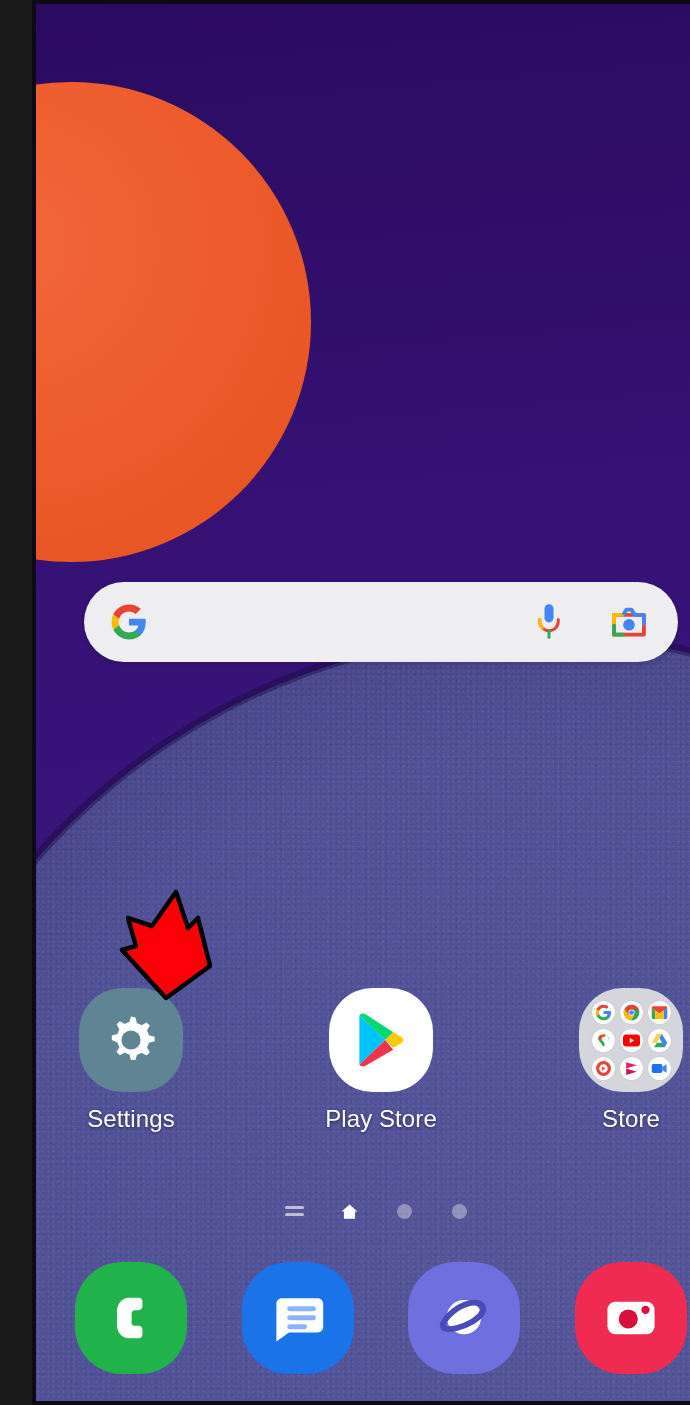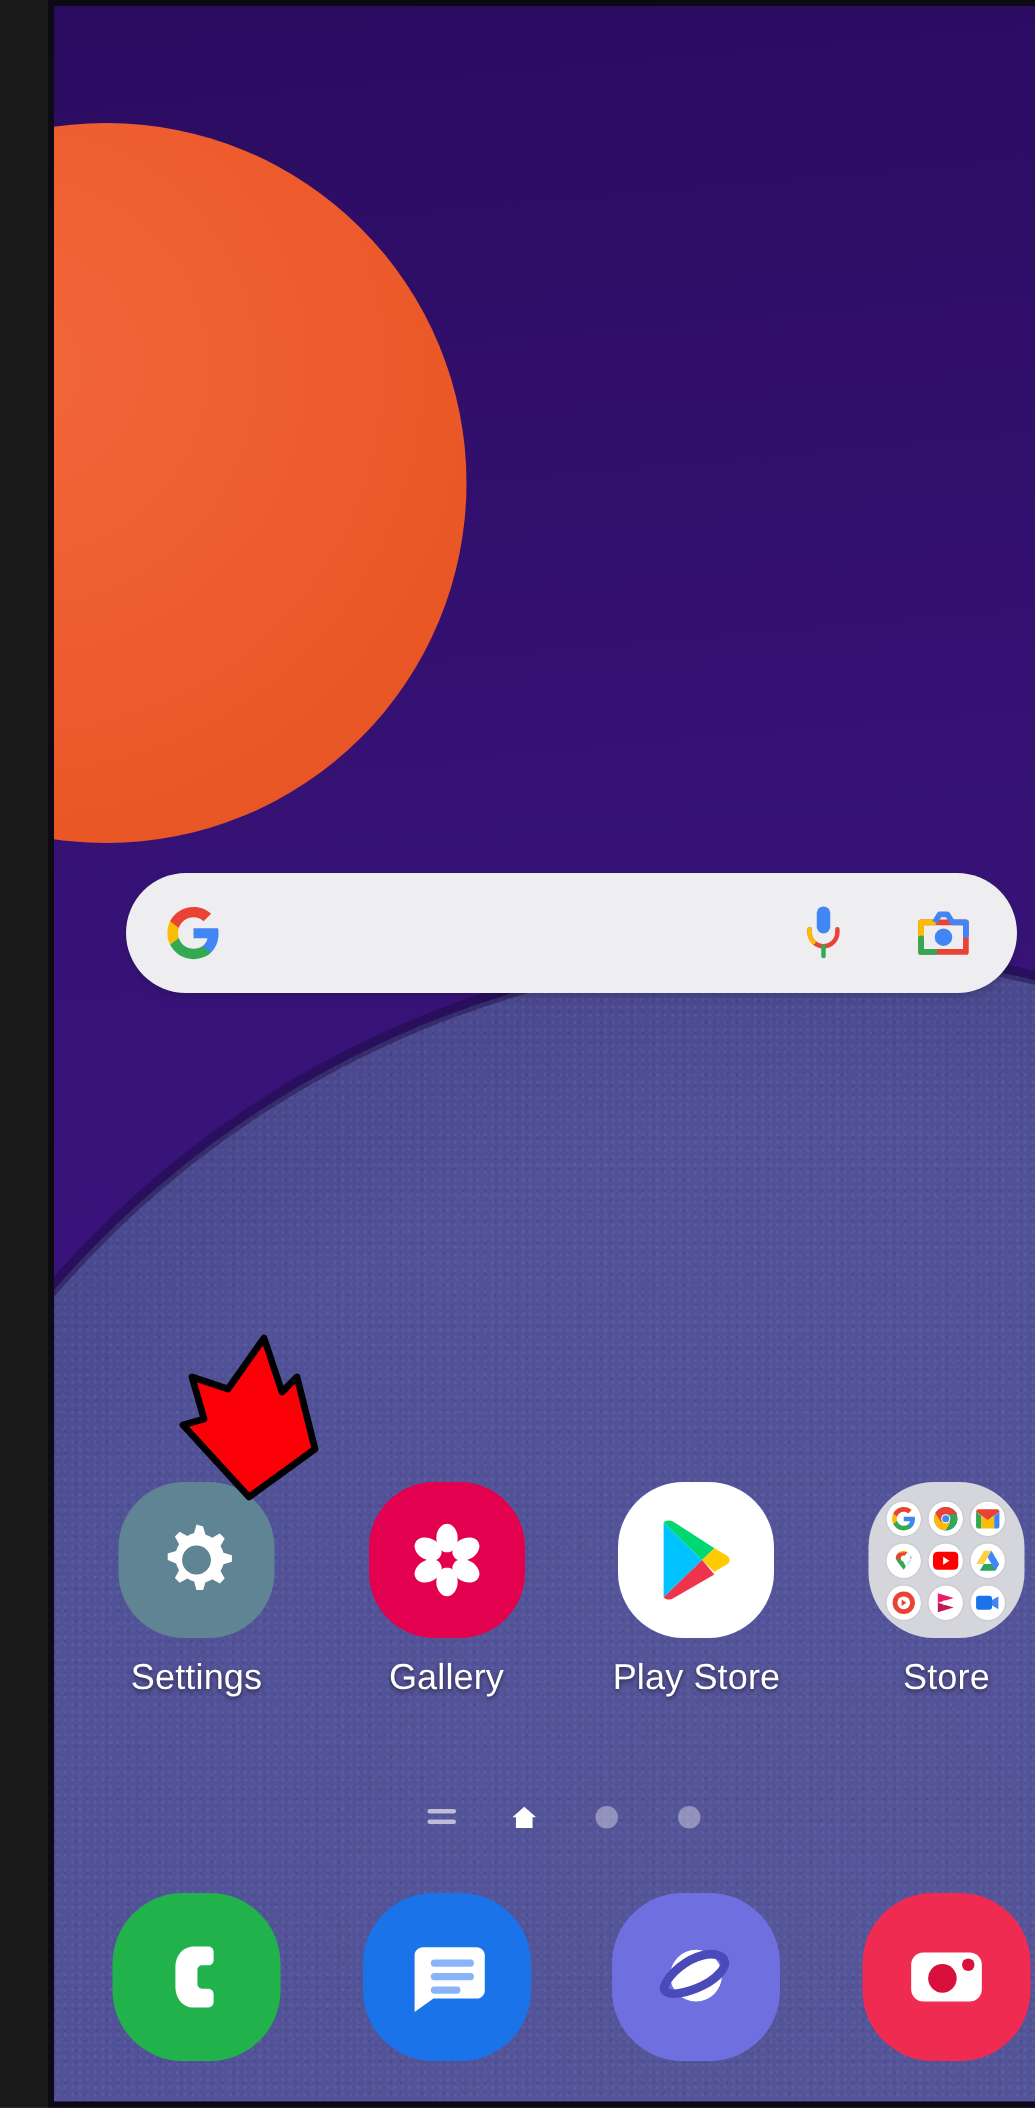--- a/index.html
+++ b/index.html
@@ -275,38 +275,20 @@
         <div class="squircle" style="background:#5f8494">
           <svg viewBox="0 0 64 64" style="width:64px;height:64px">
             <path fill="#ffffff" d="M32 8.4l4.4 1.2 1.6 5.6c1.6.5 3.1 1.1 4.5 2l5.1-2.8 3.2 3.2-2.8 5.1c.9 1.4 1.5 2.9 2 4.5l5.6 1.6v4.4l-5.6 1.6c-.5 1.6-1.1 3.1-2 4.5l2.8 5.1-3.2 3.2-5.1-2.8c-1.4.9-2.9 1.5-4.5 2L36.4 52h-4.4l-1.6-5.6c-1.6-.5-3.1-1.1-4.5-2l-5.1 2.8-3.2-3.2 2.8-5.1c-.9-1.4-1.5-2.9-2-4.5L12.8 32v-4.4l5.6-1.6c.5-1.6 1.1-3.1 2-4.5l-2.8-5.1 3.2-3.2 5.1 2.8c1.4-.9 2.9-1.5 4.5-2l1.6-5.6z"></path>
             <circle cx="32" cy="32" r="9.6" fill="#5f8494"></circle>
           </svg>
         </div>
       </div>
       <div class="app-label">Settings</div>
     </div>
 
-    <div class="app">
-      <div class="app-icon">
-        <div class="squircle" style="background:#e3004f">
-          <svg viewBox="0 0 64 64" style="width:60px;height:60px">
-            <g fill="#ffffff">
-              <ellipse cx="32" cy="16.5" rx="7.6" ry="10.2"></ellipse>
-              <ellipse cx="32" cy="47.5" rx="7.6" ry="10.2"></ellipse>
-              <ellipse cx="32" cy="16.5" rx="7.6" ry="10.2" transform="rotate(60 32 32)"></ellipse>
-              <ellipse cx="32" cy="47.5" rx="7.6" ry="10.2" transform="rotate(60 32 32)"></ellipse>
-              <ellipse cx="32" cy="16.5" rx="7.6" ry="10.2" transform="rotate(120 32 32)"></ellipse>
-              <ellipse cx="32" cy="47.5" rx="7.6" ry="10.2" transform="rotate(120 32 32)"></ellipse>
-            </g>
-            <circle cx="32" cy="32" r="5.4" fill="#e3004f"></circle>
-          </svg>
-        </div>
-      </div>
-      <div class="app-label">Gallery</div>
-    </div>
 
     <div class="app">
       <div class="app-icon">
         <div class="squircle" style="background:#ffffff">
           <svg viewBox="0 0 60 64" style="width:54px;height:58px">
             <path fill="#00c3ff" d="M6 4.4v55.2l28.6-27.6z"></path>
             <path fill="#00d871" d="M6 4.4l28.6 27.6 9-8.7L13.2 3.6c-2.8-1.6-5.6-1-7.2.8z"></path>
             <path fill="#ffca00" d="M43.6 23.3l-9 8.7 9 8.7 9.2-5.3c2.8-1.6 2.8-5.2 0-6.8z"></path>
             <path fill="#f0334d" d="M34.6 32L6 59.6c1.6 1.8 4.4 2.4 7.2.8l30.4-17.7z"></path>
           </svg>

